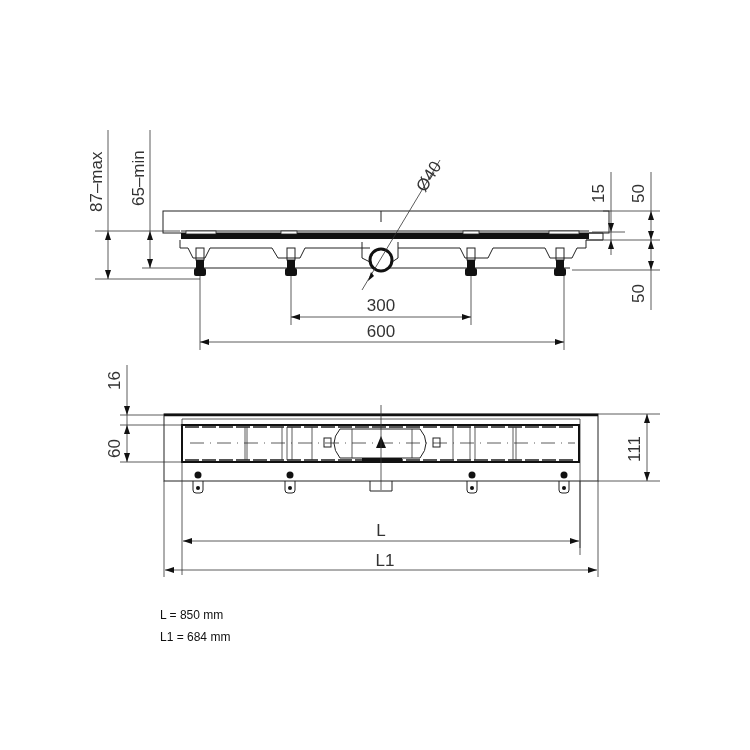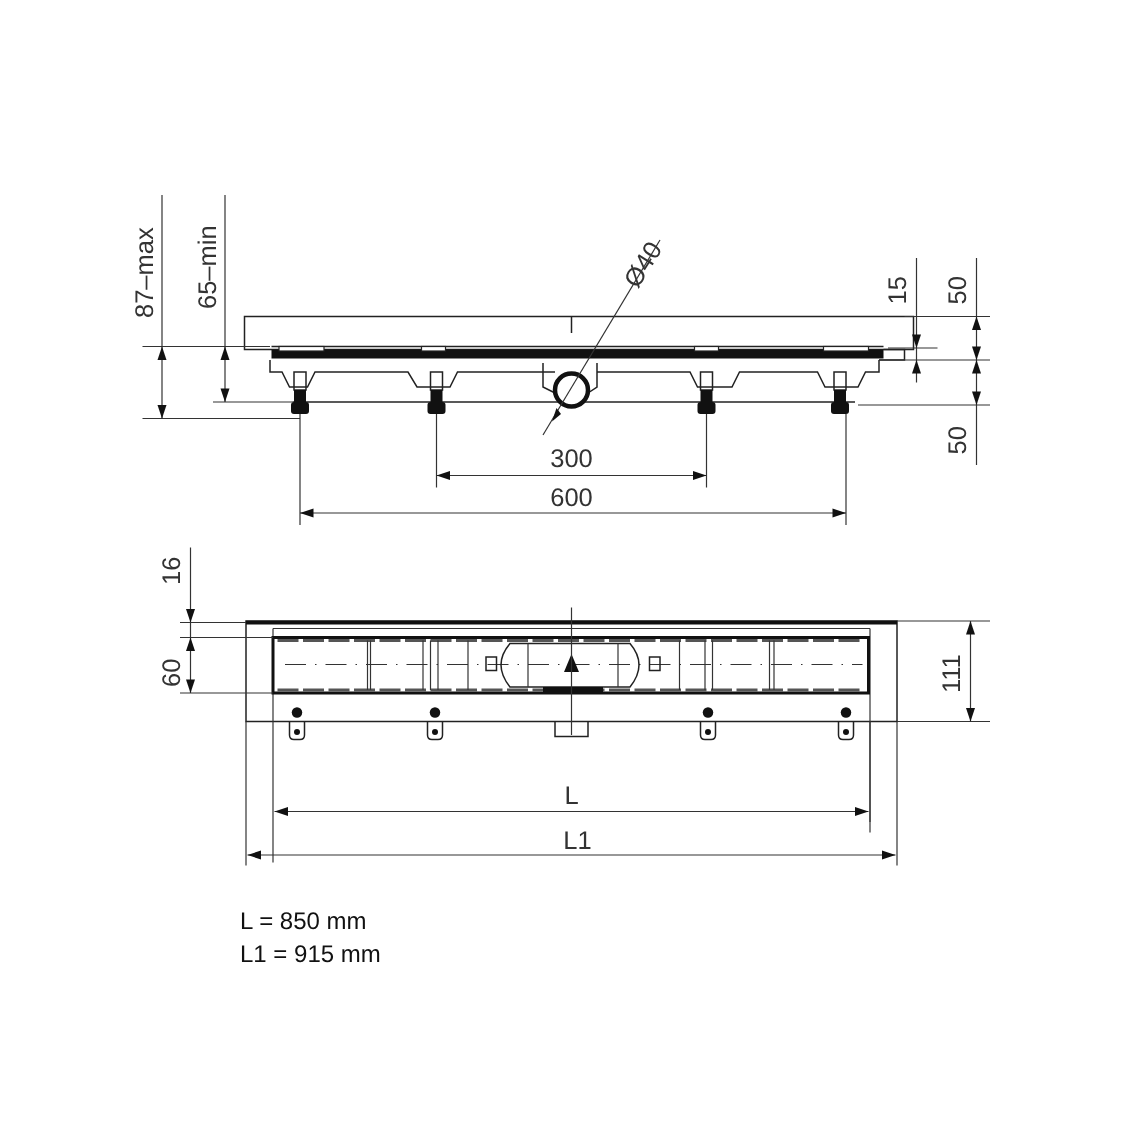--- a/index.html
+++ b/index.html
@@ -2,21 +2,21 @@
 <html><head>
 <meta charset="utf-8">
 <style>
   html, body { margin: 0; padding: 0; background: #ffffff; }
   body { width: 750px; height: 750px; position: relative; overflow: hidden; }
   svg { position: absolute; left: 0; top: 0; }
   .dimtxt { font-family: "Liberation Sans", sans-serif; font-size: 17px; fill: #333333; }
   .ln { stroke: #222222; stroke-width: 1; fill: none; }
   .thin { stroke: #333333; stroke-width: 0.8; fill: none; }
   .solid { fill: #111111; }
-  .notes { position: absolute; left: 160px; top: 604px; font-family: "Liberation Sans", sans-serif; font-size: 16px; color: #111111; line-height: 22px; }
+  .notes { position: absolute; left: 160px; top: 604px; font-family: "Liberation Sans", sans-serif; font-size: 12px; color: #111111; line-height: 22px; }
 </style>
 </head>
 <body>
 
 <svg width="750" height="750" viewBox="0 0 750 750">
 
   <g>
 
     <rect x="163" y="211" width="446" height="22" class="ln"></rect>
 
@@ -189,14 +189,14 @@
     <text class="dimtxt" x="381" y="536" text-anchor="middle">L</text>
     <line x1="165" y1="570" x2="597" y2="570" class="thin"></line>
     <polygon points="165,570 174,567 174,573" class="solid"></polygon>
     <polygon points="597,570 588,567 588,573" class="solid"></polygon>
     <text class="dimtxt" x="385" y="566" text-anchor="middle">L1</text>
   </g>
 </svg>
 
 <div class="notes">
   <div>L = 850 mm</div>
-  <div>L1 = 915 mm</div>
+  <div>L1 = 684 mm</div>
 </div>
 
 </body></html>

